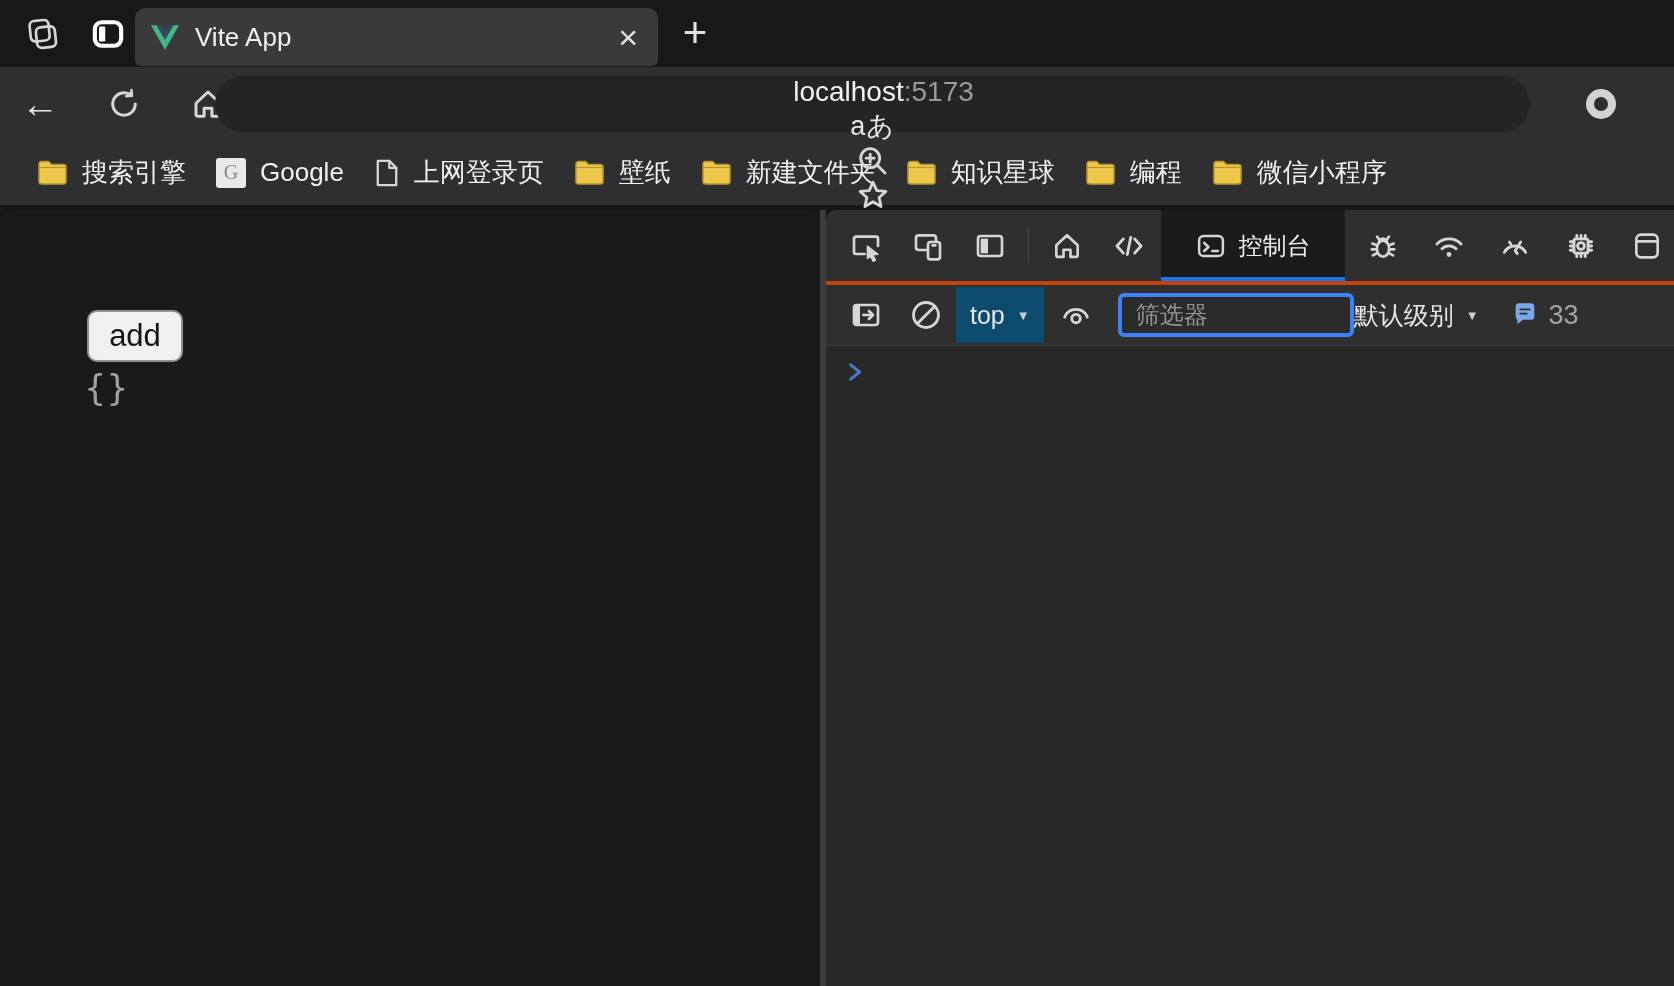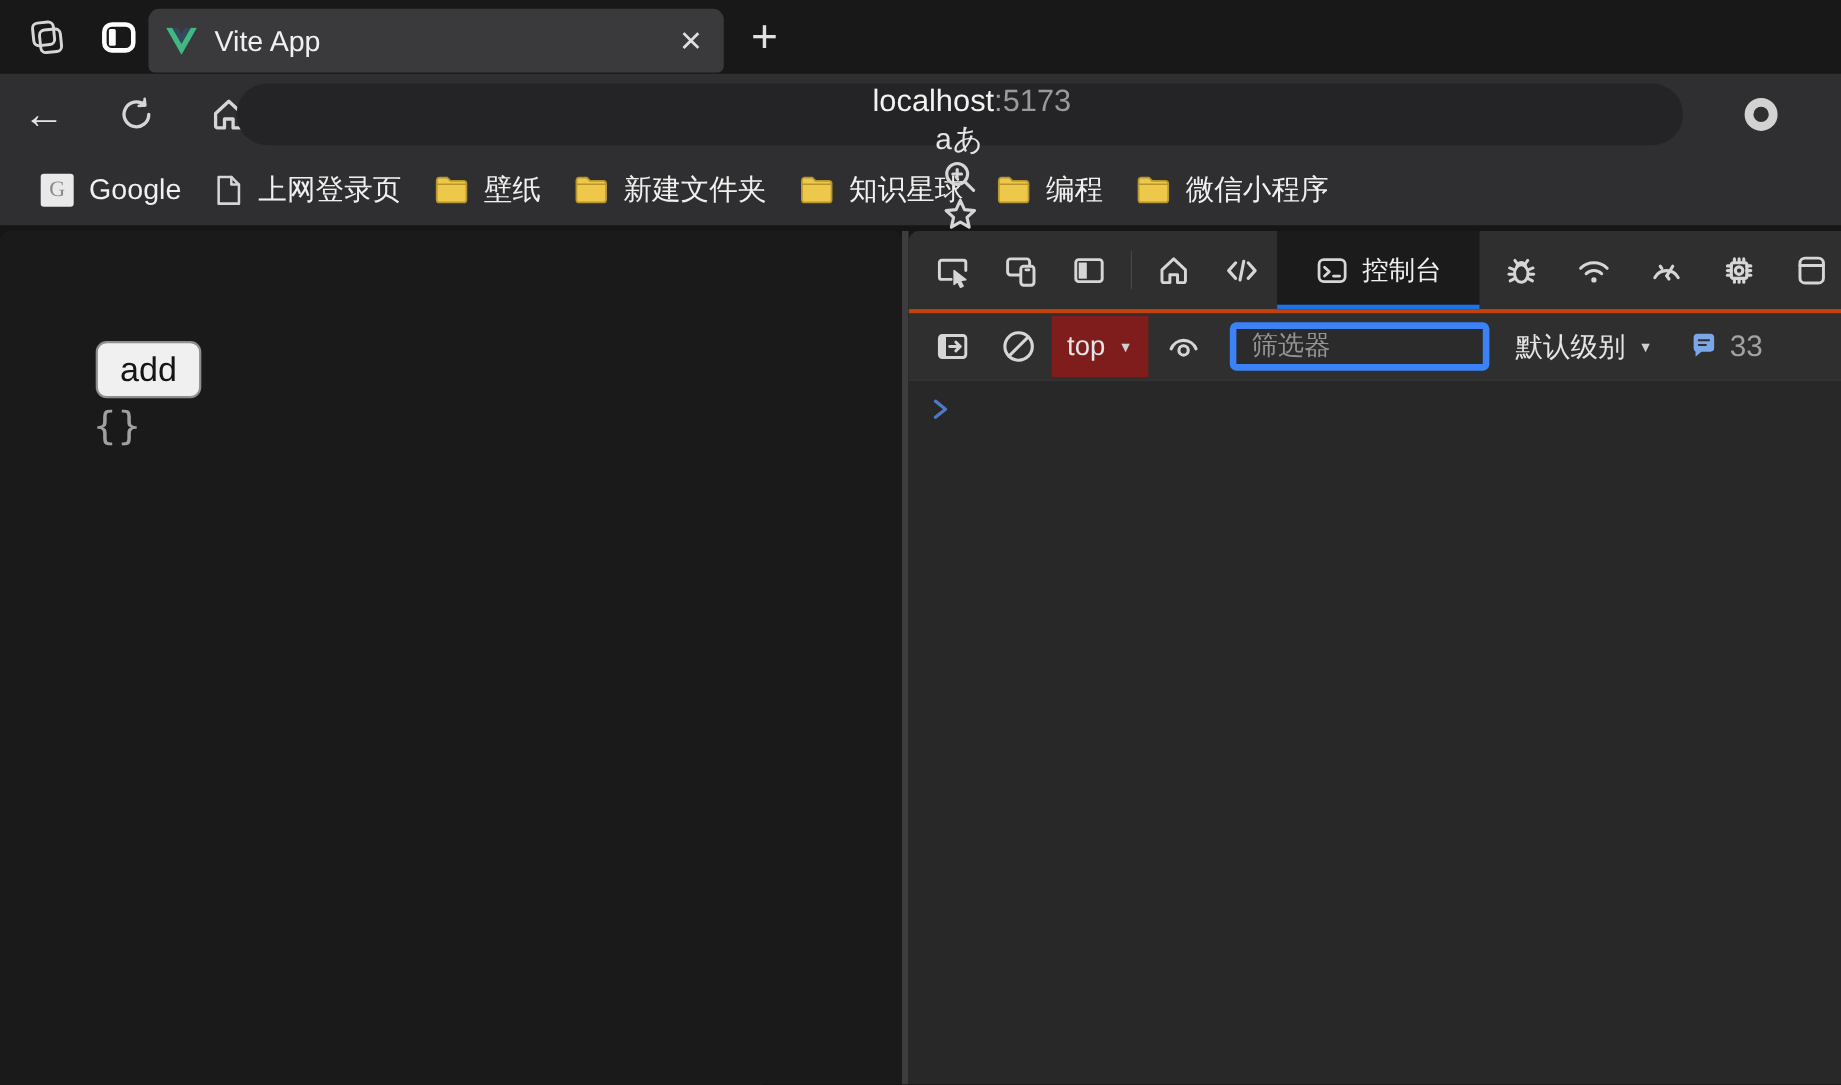--- a/index.html
+++ b/index.html
@@ -74,30 +74,30 @@
     margin-left:8px; width:184px; background:#1b1b1b; display:flex; align-items:center; justify-content:center;
     gap:13px; position:relative; cursor:pointer;
   }
   .dt-tab-active .lbl { font-size:24px; color:#f0f0f0; }
   .dt-underline { position:absolute; left:0; right:0; bottom:0; height:4px; }
   .dt-right { display:flex; align-items:center; margin-left:14px; gap:18px; }
   .dt-right .dt-btn + .dt-btn { margin-left:0; }
 
   .dt-row2 { height:60px; background:#2f2f2f; display:flex; align-items:center; padding-left:16px; }
   .dt-sm { width:48px; height:48px; display:flex; align-items:center; justify-content:center; cursor:pointer; }
-  .ctx-select { margin-left:6px; height:56px; padding:0 14px; background:#7f1d1d; display:flex; align-items:center; gap:12px; cursor:pointer; }
+  .ctx-select { margin-left:6px; height:56px; padding:0 14px; background:#0c4a6e; display:flex; align-items:center; gap:12px; cursor:pointer; }
   .ctx-select .ctx { font-size:25px; color:#e6e6e6; }
   .caret { font-size:13px; color:#cfcfcf; }
   .filter {
     margin-left:18px; width:236px; height:44px; background:#2b2b2b;
-    border:6px solid #3b82f6; border-radius:6px; color:#e8e8e8;
+    border:4px solid #3b82f6; border-radius:6px; color:#e8e8e8;
     font-size:24px; padding:0 14px; font-family:"Liberation Sans",sans-serif; outline:none;
   }
   .filter::placeholder { color:#949494; }
-  .levels { margin-left:24px; display:flex; align-items:center; gap:12px; cursor:pointer; }
+  .levels { display:flex; align-items:center; gap:12px; cursor:pointer; }
   .levels .lbl { font-size:25px; color:#e6e6e6; }
   .msg-count { margin-left:32px; display:flex; align-items:center; gap:10px; cursor:pointer; }
   .msg-count .num { font-size:27px; color:#a3a3a3; }
 
   .dt-console { flex:1; background:#282828; border-top:1px solid #3c3c3c; padding:14px 0 0 18px; cursor:text; }
 </style>
 </head>
 <body>
 
 <div class="titlebar">
@@ -164,20 +164,27 @@
       <svg width="34" height="34" viewBox="0 0 24 24" class="ico">
         <polygon points="12,3 14.7,8.9 21.1,9.5 16.3,13.8 17.7,20.1 12,16.8 6.3,20.1 7.7,13.8 2.9,9.5 9.3,8.9"></polygon>
       </svg>
     </div>
   </div>
   <div class="avatar"></div>
 </div>
 
 <div class="bookmarks">
 
+  <div class="bm">
+    <svg width="31" height="26" viewBox="0 0 31 26">
+        <path d="M2 4 a2.5 2.5 0 0 1 2.5 -2.5 h7 l3 3 h12 a2.5 2.5 0 0 1 2.5 2.5 v14.5 a2.5 2.5 0 0 1 -2.5 2.5 h-22 a2.5 2.5 0 0 1 -2.5 -2.5 Z" fill="#edc84b" stroke="#b8962e" stroke-width="1.6"></path>
+        <path d="M2 7.5 h27" stroke="#b8962e" stroke-width="1.2"></path>
+      </svg>
+    <span class="bm-label">搜索引擎</span>
+  </div>
   <div class="bm">
     <div class="favicon-g">G</div>
     <span class="bm-label">Google</span>
   </div>
   <div class="bm">
     <svg width="26" height="30" viewBox="0 0 22 26" class="ico">
         <path d="M3 2.5 h10 l6 6 v15 h-16 Z"></path>
         <path d="M13 2.5 v6 h6"></path>
       </svg>
     <span class="bm-label">上网登录页</span>

